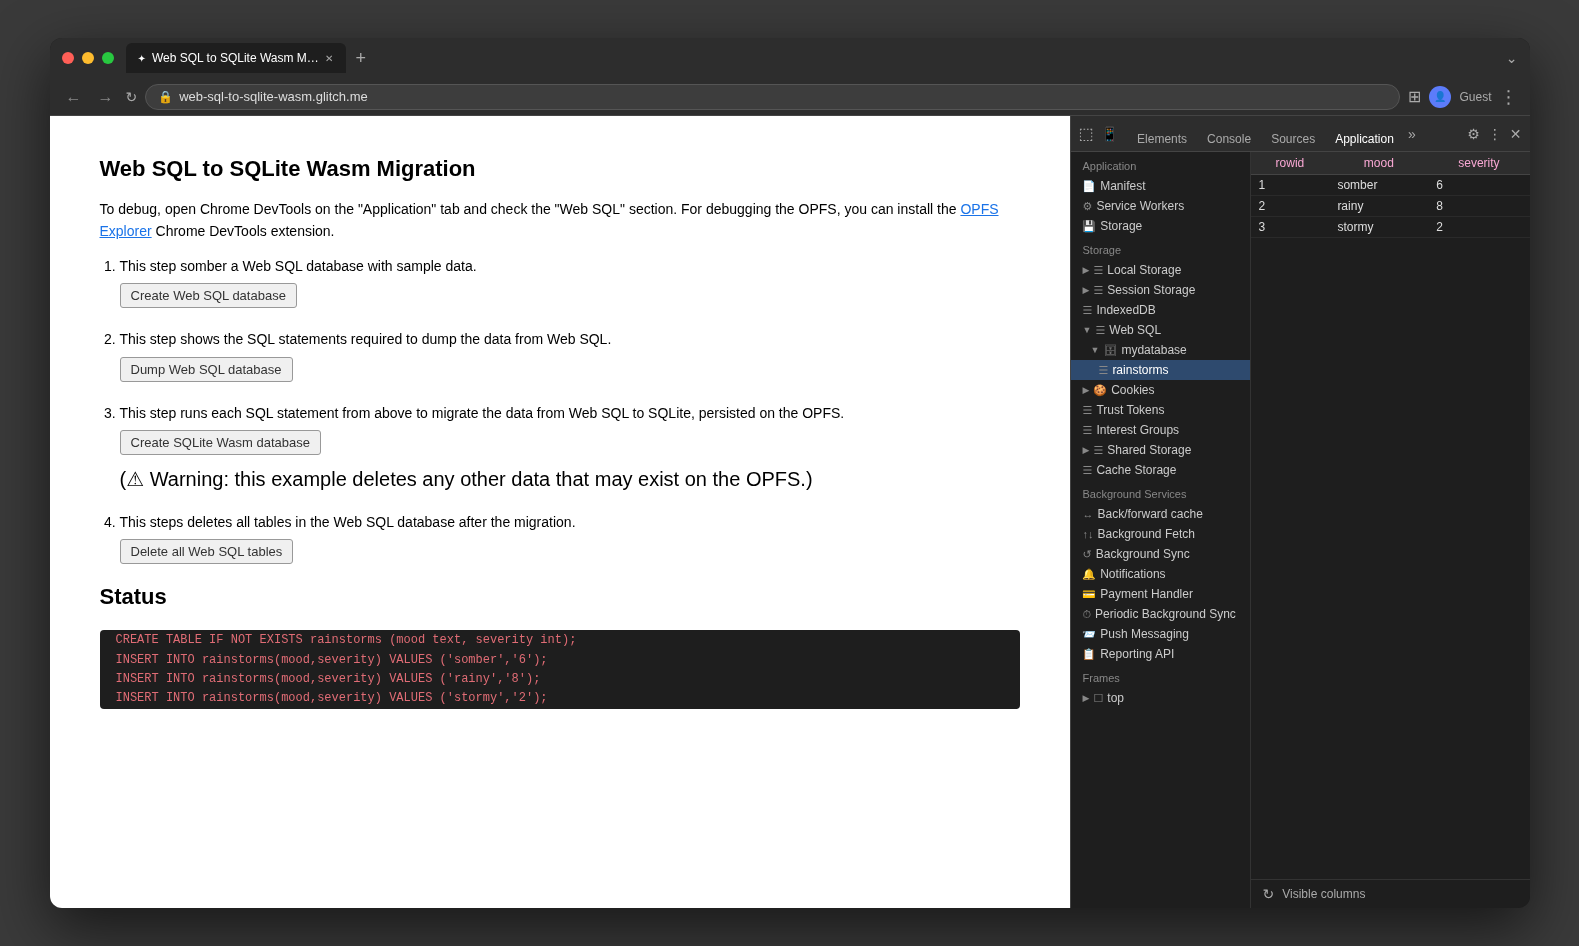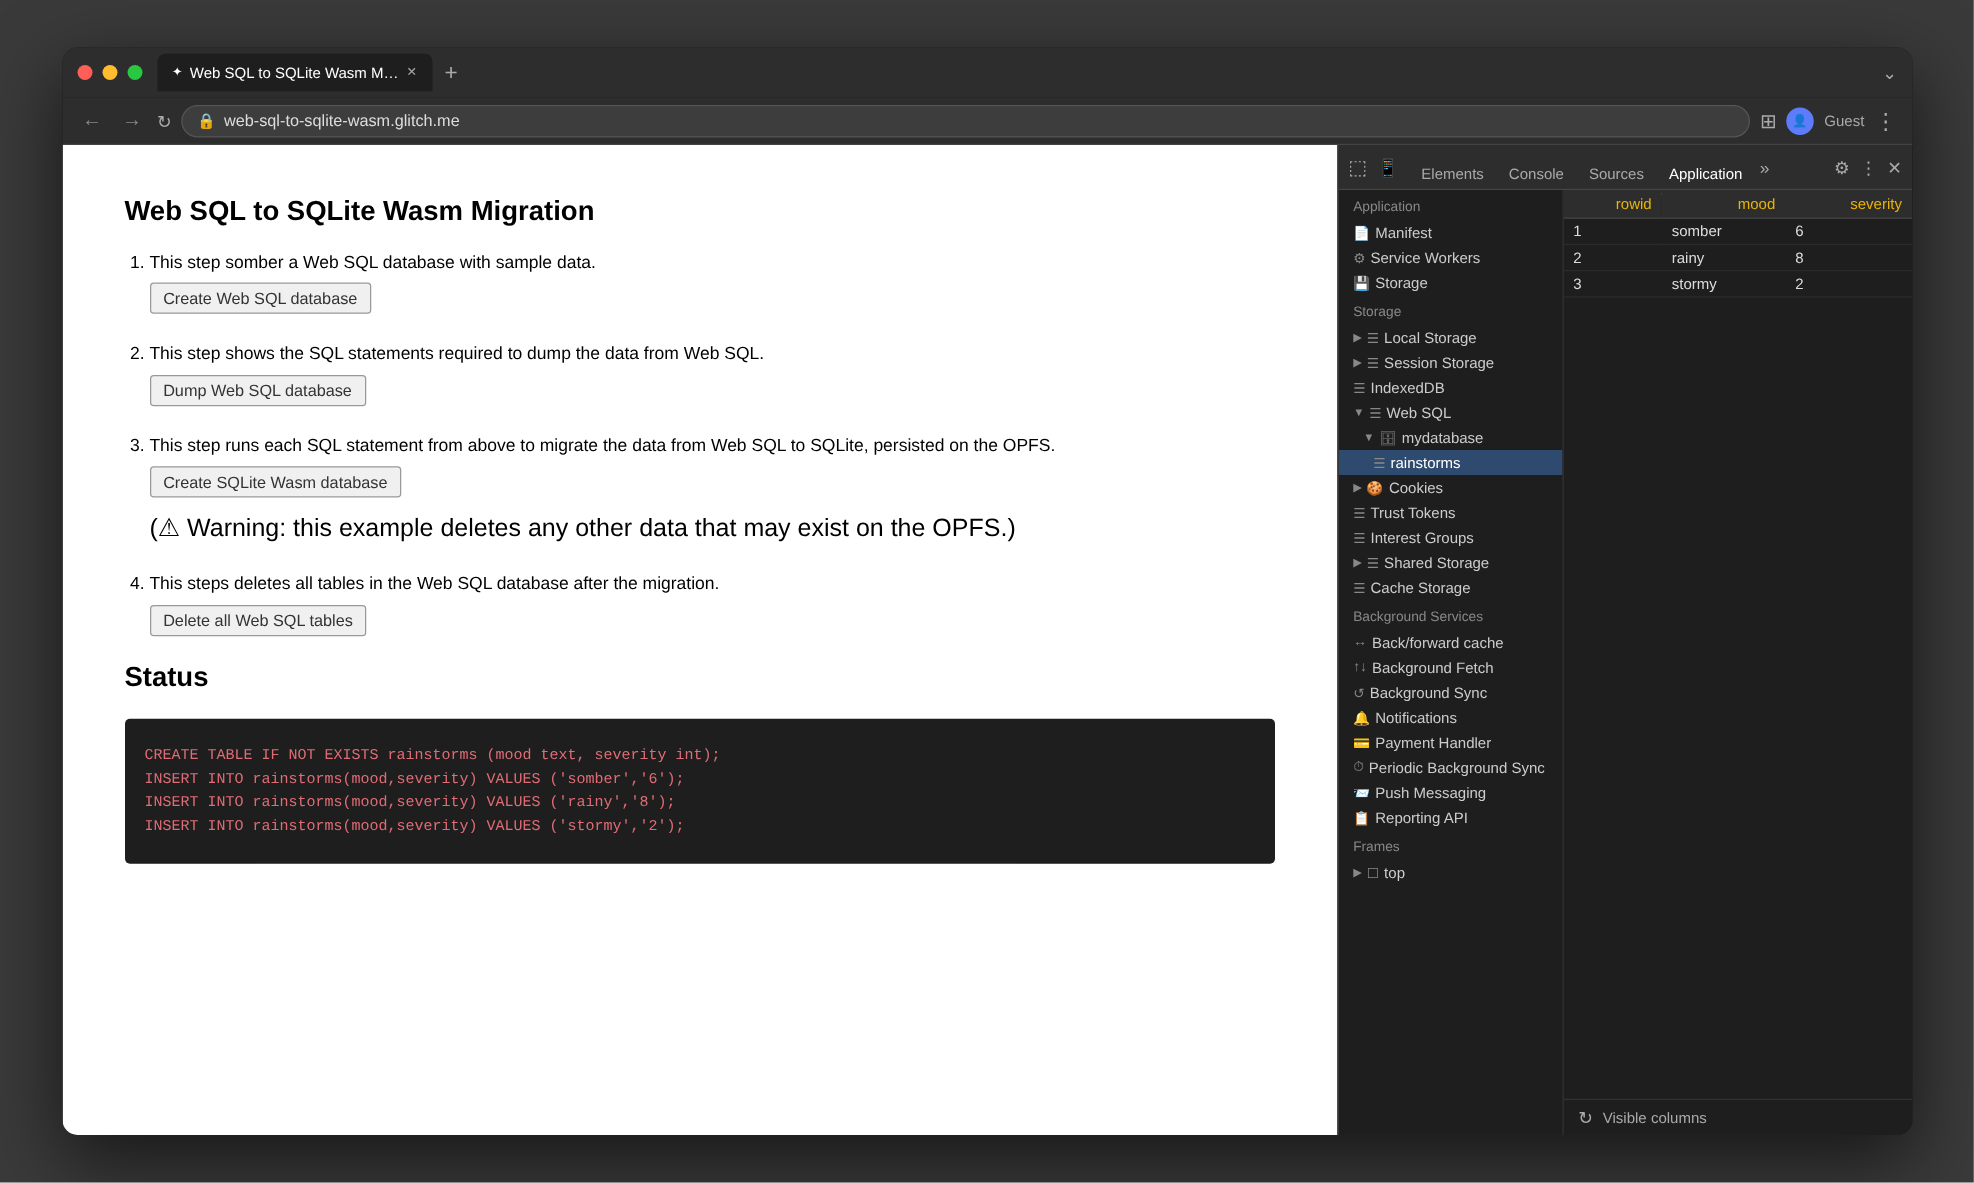--- a/index.html
+++ b/index.html
@@ -115,21 +115,21 @@
       padding: 4px 10px;
       font-size: 13px;
       cursor: pointer;
       color: #333;
     }
     .warning-text { font-size: 20px; color: #000; margin: -8px 0 20px 0; padding-left: 20px; }
     .status-section { margin-top: 16px; }
     .status-heading { font-size: 22px; font-weight: bold; color: #000; margin-bottom: 20px; }
     .code-block {
       background: #1e1e1e;
-      padding: 20px 16px;
+      padding: 1px 16px;
       border-radius: 4px;
       font-family: 'Courier New', monospace;
       font-size: 12px;
       line-height: 1.6;
     }
     .code-line { color: #e06c75; }
 
     
     .devtools {
       width: 460px;
@@ -208,23 +208,23 @@
       flex-direction: column;
     }
 
     .data-table {
       width: 100%;
       border-collapse: collapse;
       font-size: 12px;
     }
     .data-table th {
       background: #2d2d2d;
-      color: #eab308;
+      color: #f9a8d4;
       padding: 4px 8px;
-      text-align: right;
+      text-align: center;
       border-bottom: 1px solid #444;
       font-weight: normal;
       font-size: 12px;
     }
     .data-table td {
       padding: 3px 8px;
       color: #ddd;
       border-bottom: 1px solid #2a2a2a;
       font-size: 12px;
     }
@@ -280,20 +280,23 @@
       </div>
       <span style="color:#aaa;font-size:12px;">Guest</span>
       <span class="menu-icon">⋮</span>
     </div>
   </div>
 
   <div class="main-area">
 
     <div class="page-content">
       <h1 class="page-title">Web SQL to SQLite Wasm Migration</h1>
+      <p class="page-text">
+        <span>To debug, open Chrome DevTools on the "Application" tab and check the "Web SQL" section. For debugging the OPFS, you can install the </span><a class="page-link">OPFS Explorer</a><span> Chrome DevTools extension.</span>
+      </p>
 
       <ol class="step-list">
         <li class="step-item">
           <span>This step somber a Web SQL database with sample data.</span>
           <br>
           <button class="step-btn">Create Web SQL database</button>
         </li>
         <li class="step-item">
           <span>This step shows the SQL statements required to dump the data from Web SQL.</span>
           <br>

